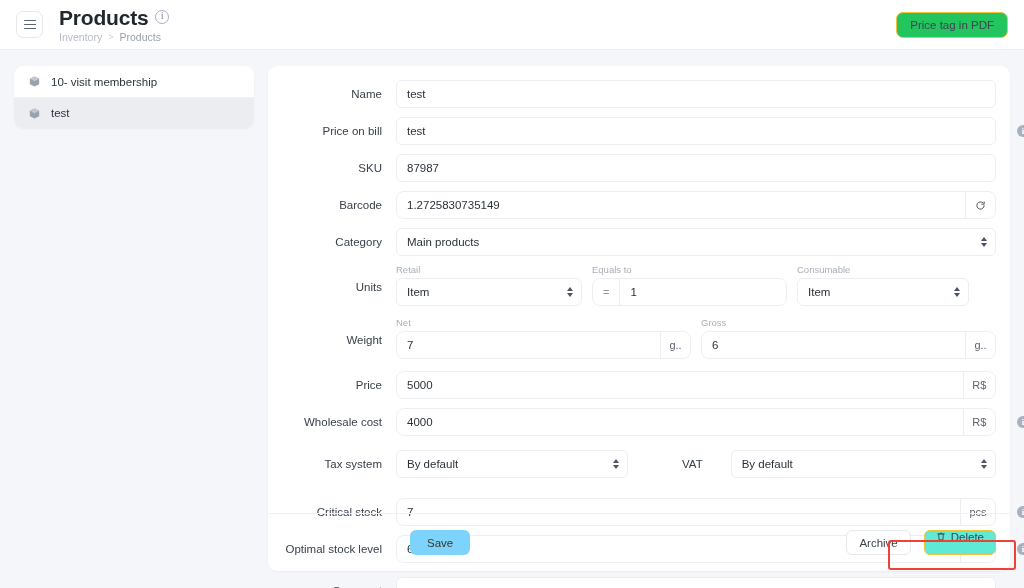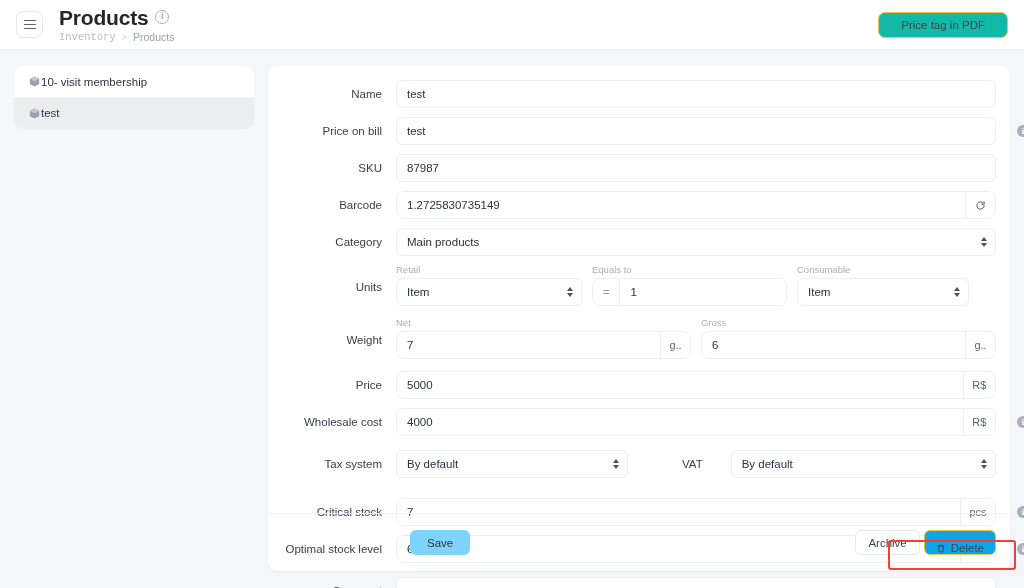--- a/index.html
+++ b/index.html
@@ -32,41 +32,41 @@
   .page-title { font-size:21px; font-weight:600; color:#22272e; letter-spacing:-0.2px; line-height:1; }
   .info-circle {
     width:14px; height:14px; border-radius:50%; border:1.3px solid #aab1bd;
     color:#aab1bd; font-size:9.5px; font-weight:700; display:flex;
     align-items:center; justify-content:center; font-family:"Liberation Serif", serif;
     line-height:1; cursor:pointer;
   }
   .breadcrumb { margin-top:3px; font-size:10.5px; color:#b7bcc6; display:flex; align-items:center; gap:6px; }
   .breadcrumb .bc-sep { color:#ccd0d8; font-size:9px; }
   .breadcrumb .bc-cur { color:#9aa1ad; }
-  .breadcrumb a { color:#b7bcc6; text-decoration:none; cursor:pointer;font-family:Liberation Mono, monospace; }
+  .breadcrumb a { color:#b7bcc6; text-decoration:none; cursor:pointer; }
 
   .pdf-btn {
     position:absolute; right:16px; top:12px;
-    height:26px; padding:0 22px;
-    border:1px solid #f0c33c; border-radius:7px; background:#14b8a6;
+    height:26px; padding:0 13px;
+    border:1px solid #f0c33c; border-radius:7px; background:#22c55e;
     color:#3c4450; font-size:11.5px; cursor:pointer;
     display:flex; align-items:center;
   }
 
   
   .body-area { display:flex; padding:16px 14px; gap:0; height:538px; }
 
   
   .sidebar {
     width:240px; flex:0 0 240px; background:#fff;
     border-radius:9px; overflow:hidden; align-self:flex-start;
     box-shadow:0 1px 2px rgba(30,40,60,.05);
   }
   .side-item {
-    display:flex; align-items:center; 
+    display:flex; align-items:center; gap:10px;
     height:31px; padding:0 14px; font-size:11.5px; color:#2e3540;
     cursor:pointer;
     text-align:center;
   }
   .side-item + .side-item { border-top:1px solid #f0f1f4; }
   .side-item.selected { background:#ebedf1; }
   .cube-icon { width:13px; height:13px; flex:0 0 13px; display:block; }
 
   
   .main-card {
@@ -135,30 +135,30 @@
   .card-footer {
     position:absolute; left:0; right:0; bottom:0; height:58px;
     border-top:1px solid #f0f1f4; display:flex; align-items:center;
     padding:0 14px 0 142px;
   }
   .save-btn {
     background:#7dd3fc; border:none; border-radius:6px; height:25px;
     padding:0 17px; font-size:11.5px; color:#3a3528; cursor:pointer;
     font-family:"Liberation Sans", sans-serif; font-weight:400;
   }
-  .footer-right { margin-left:auto; display:flex; align-items:center; gap:4px; }
+  .footer-right { margin-left:auto; display:flex; align-items:center; gap:13px; }
   .archive-btn {
     height:25px; padding:0 12px; border:1px solid #e6e8ed; border-radius:6px;
     background:#fff; font-size:11.5px; color:#3c4450; cursor:pointer;
     font-family:"Liberation Sans", sans-serif;
   }
   .delete-btn {
     height:25px; padding:0 11px; border:1px solid #f0c33c; border-radius:6px;
-    background:#0ea5e9; font-size:11.5px; color:#3c4450; cursor:pointer;
-    display:flex; align-items:flex-end; gap:5px;
+    background:#5eead4; font-size:11.5px; color:#3c4450; cursor:pointer;
+    display:flex; align-items:flex-start; gap:5px;
     font-family:"Liberation Sans", sans-serif;
   }
   .trash-icon { width:10px; height:11px; display:block; }
 
   .annot-box {
     position:absolute; border:2px solid #ef4136; border-radius:3px;
     pointer-events:none;
   }
 </style>
 </head>

